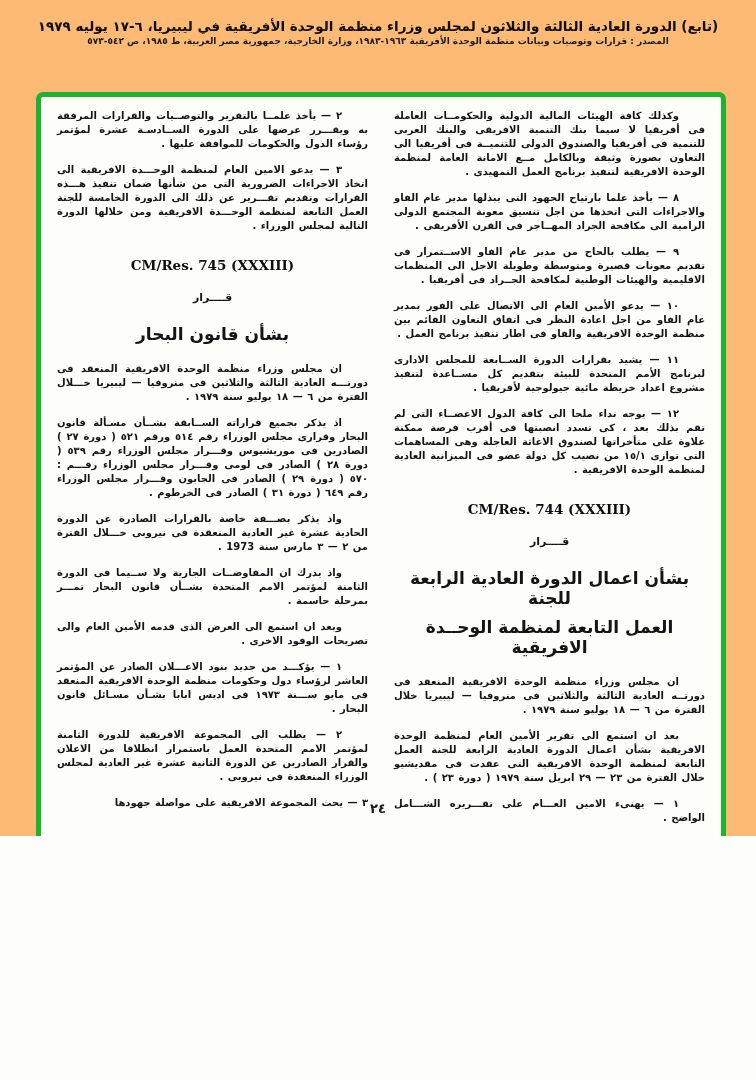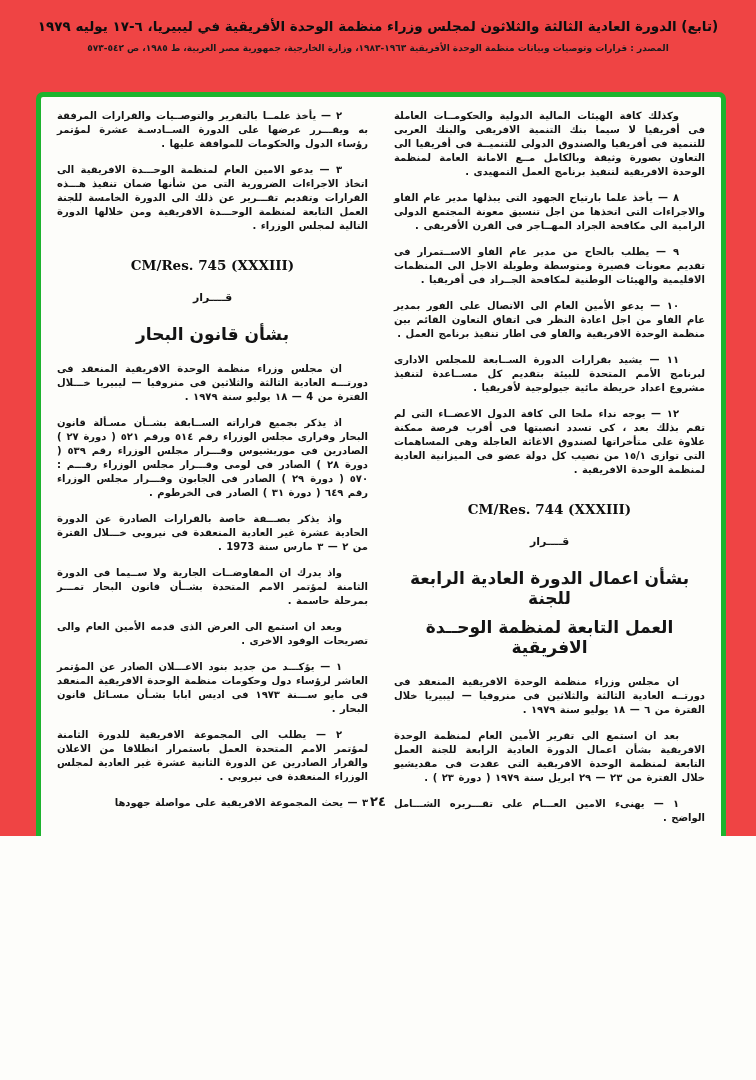--- a/index.html
+++ b/index.html
@@ -5,40 +5,40 @@
   html, body {
     margin: 0;
     padding: 0;
     background: #fdfdfa;
     font-family: "DejaVu Sans", sans-serif;
   }
   .page {
     position: relative;
     width: 756px;
     height: 836px;
-    background: #ef4444;
+    background: #fdba74;
     overflow: hidden;
     color: #141414;
   }
   .header {
     direction: rtl;
     text-align: center;
     padding: 16px 30px 0 30px;
   }
   .header-title {
     font-size: 13.5px;
     font-weight: bold;
     letter-spacing: 0;
     line-height: 1.5;
     color: #0e0e0e;
   }
   .header-source {
     font-size: 9px;
     font-weight: bold;
-    margin-top: 7px;
+    margin-top: 0;
     color: #1a1a1a;
   }
   .frame {
     position: absolute;
     left: 36px;
     top: 92px;
     width: 690px;
     height: 926px;
     box-sizing: border-box;
     border: 5px solid #1db32e;
@@ -89,21 +89,21 @@
     text-align: center;
     font-size: 17px;
     font-weight: bold;
     margin: 0 0 9px 0;
   }
   .res-subject.gap-after { margin-bottom: 18px; }
   .page-number {
     position: absolute;
     left: 0;
     right: 0;
-    bottom: 27px;
+    bottom: 20px;
     text-align: center;
     font-size: 13px;
     font-weight: bold;
     direction: rtl;
   }
 </style>
 </head>
 <body>
 
 <div class="page">
@@ -131,21 +131,21 @@
         <p class="para">بعد ان استمع الى تقرير الأمين العام لمنظمة الوحدة الافريقية بشأن اعمال الدورة العادية الرابعة للجنة العمل التابعة لمنظمة الوحدة الافريقية التى عقدت فى مقديشيو خلال الفترة من ٢٣ — ٢٩ ابريل سنة ١٩٧٩ ( دورة ٢٣ ) .</p>
         <p class="para">١ — يهنىء الامين العـــام على تقـــريره الشـــامل الواضح .</p>
       </div>
 
       <div class="col">
         <p class="para">٢ — يأخذ علمــا بالتقرير والتوصــيات والقرارات المرفقة به ويقـــرر عرضها على الدورة الســادسـة عشرة لمؤتمر رؤساء الدول والحكومات للموافقة عليها .</p>
         <p class="para">٣ — يدعو الامين العام لمنظمة الوحـــدة الافريقية الى اتخاذ الاجراءات الضرورية التى من شأنها ضمان تنفيذ هـــذه القرارات وتقديم تقـــرير عن ذلك الى الدورة الخامسة للجنة العمل التابعة لمنظمة الوحـــدة الافريقية ومن خلالها الدورة التالية لمجلس الوزراء .</p>
         <div class="res-code">CM/Res. 745 (XXXIII)</div>
         <div class="res-heading">قــــرار</div>
         <div class="res-subject gap-after">بشأن قانون البحار</div>
-        <p class="para">ان مجلس وزراء منظمة الوحدة الافريقية المنعقد فى دورتـــه العادية الثالثة والثلاثين فى منروفيا — ليبيريا خـــلال الفترة من 4 — ١٨ يوليو سنة ١٩٧٩ .</p>
+        <p class="para">ان مجلس وزراء منظمة الوحدة الافريقية المنعقد فى دورتـــه العادية الثالثة والثلاثين فى منروفيا — ليبيريا خـــلال الفترة من ٦ — ١٨ يوليو سنة ١٩٧٩ .</p>
         <p class="para">اذ يذكر بجميع قراراته الســابقة بشــأن مسـألة قانون البحار وقرارى مجلس الوزراء رقم ٥١٤ ورقم ٥٢١ ( دورة ٢٧ ) الصادرين فى موريشيوس وقـــرار مجلس الوزراء رقم ٥٣٩ ( دورة ٢٨ ) الصادر فى لومى وقـــرار مجلس الوزراء رقـــم : ٥٧٠ ( دورة ٢٩ ) الصادر فى الجابون وقـــرار مجلس الوزراء رقم ٦٤٩ ( دورة ٣١ ) الصادر فى الخرطوم .</p>
         <p class="para">واذ يذكر بصـــفة خاصة بالقرارات الصادرة عن الدورة الحادية عشرة غير العادية المنعقدة فى نيروبى خـــلال الفترة من ٢ — ٣ مارس سنة 1973 .</p>
         <p class="para">واذ يدرك ان المفاوضــات الجارية ولا ســيما فى الدورة الثامنة لمؤتمر الامم المتحدة بشــأن قانون البحار تمـــر بمرحلة حاسمة .</p>
         <p class="para">وبعد ان استمع الى العرض الذى قدمه الأمين العام والى تصريحات الوفود الاخرى .</p>
         <p class="para">١ — يؤكـــد من جديد بنود الاعـــلان الصادر عن المؤتمر العاشر لرؤساء دول وحكومات منظمة الوحدة الافريقية المنعقد فى مايو ســـنة ١٩٧٣ فى اديس ابابا بشـأن مسـائل قانون البحار .</p>
         <p class="para">٢ — يطلب الى المجموعة الافريقية للدورة الثامنة لمؤتمر الامم المتحدة العمل باستمرار انطلاقا من الاعلان والقرار الصادرين عن الدورة الثانية عشرة غير العادية لمجلس الوزراء المنعقدة فى نيروبى .</p>
         <p class="para flush">٣ — يحث المجموعة الافريقية على مواصلة جهودها</p>
       </div>
 
     </div>

